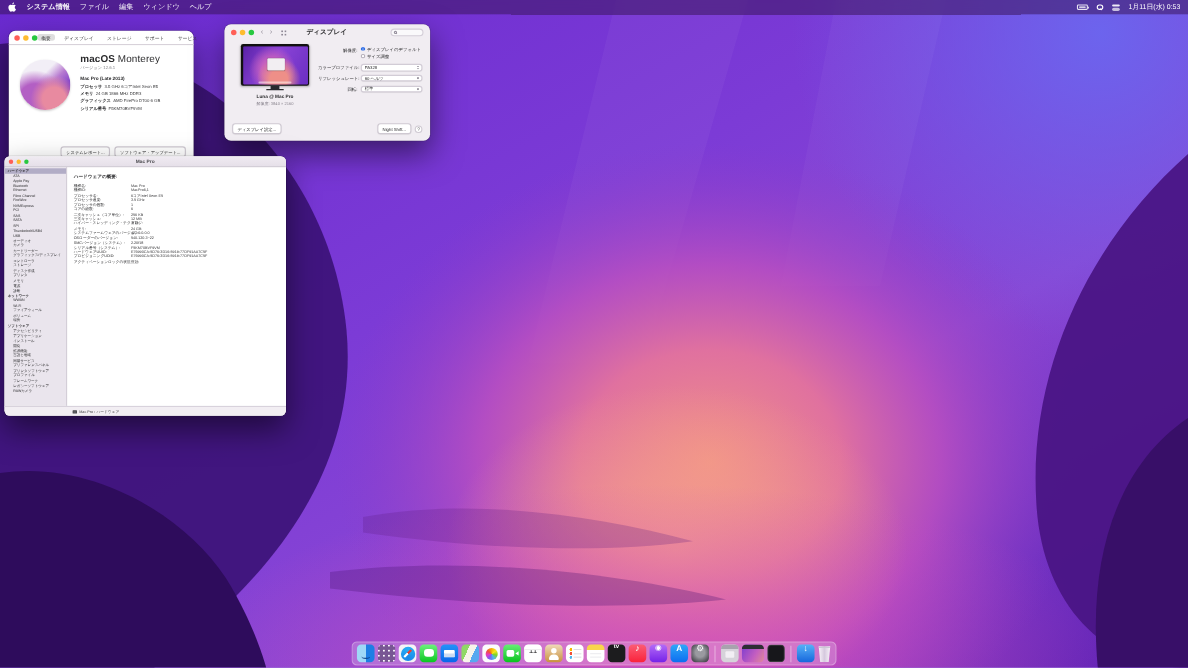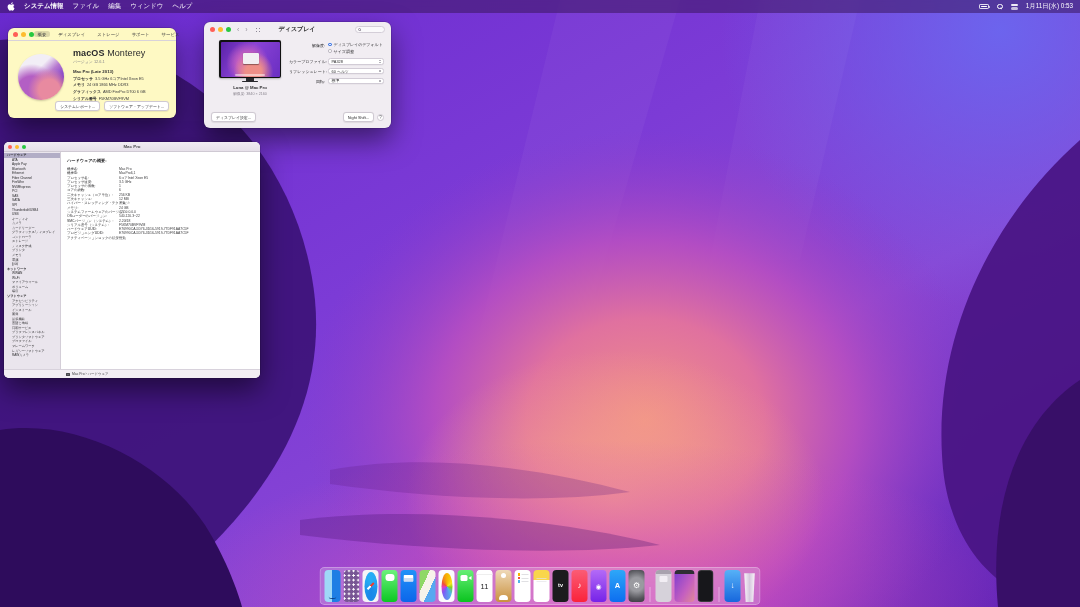--- a/index.html
+++ b/index.html
@@ -28,21 +28,21 @@
   .cc i:first-child { width:7px; } .cc i:last-child { width:7px; opacity:.75; }
   .clock { font-size:6.3px; white-space:nowrap; }
 
   
   .window { position:absolute; border-radius:6px; box-shadow:0 12px 28px rgba(0,0,0,.5), 0 0 0 .5px rgba(0,0,0,.25); }
   .lights { display:flex; gap:3px; align-items:center; }
   .light { width:5px; height:5px; border-radius:50%; }
   .light.r { background:#ff5f57; } .light.y { background:#febc2e; } .light.g { background:#28c840; }
 
   
-  #about { left:8px; top:28px; width:168px; height:90px; background:#fef9c3; }
+  #about { left:8px; top:28px; width:168px; height:122px; background:#ffffff; }
   #about .titlebar { height:13px; display:flex; align-items:center; padding:0 5px; border-bottom:.5px solid #d8d2da; }
   #about .tabs { flex:1; display:flex; justify-content:center; gap:5px; font-size:4.4px; color:#3c3c3e; }
   #about .tab { padding:.8px 3.5px; border-radius:2.5px; white-space:nowrap; }
   #about .tab.active { background:rgba(0,0,0,.13); }
   #about .body { display:flex; padding:7px 6px 0 10px; }
   .monterey-orb { width:46px; height:46px; border-radius:50%; margin-top:6px; flex:none;
     background:
       radial-gradient(circle at 68% 78%, #e88aa0 0 22%, rgba(232,138,160,0) 45%),
       radial-gradient(circle at 30% 80%, #b35fc4 0 30%, rgba(179,95,196,0) 55%),
       linear-gradient(135deg,#f2eef6 0 38%, #b77ad0 55%, #7b3bc8 75%, #5a2a9e 100%);
@@ -122,22 +122,22 @@
   #sysinfo .statusbar { position:absolute; left:0; right:0; bottom:0; height:9px; background:#f2eef3;
     border-top:.5px solid #d8d2dc; display:flex; align-items:center; padding-left:62px; }
   .crumb-ic { width:4px; height:3px; border:.6px solid #4a4a4e; border-radius:.5px; margin-right:2px; background:#6a6a70; }
   .crumb { font-size:3.4px; color:#3a3a3c; }
 
   
   #dock { position:absolute; bottom:2px; left:50%; transform:translateX(-50%);
     display:flex; align-items:flex-end; gap:3px; padding:2px 4px;
     background:rgba(240,235,250,.24); border:.5px solid rgba(255,255,255,.28);
     border-radius:5px; backdrop-filter:blur(8px); }
-  .dock-icon { width:16px; height:32px; border-radius:3.8px; position:relative; overflow:hidden;
-    display:flex; align-items:center; justify-content:center; flex:none; }
+  .dock-icon { width:16px; height:16px; border-radius:3.8px; position:relative; overflow:hidden;
+    display:flex; justify-content:center; flex:none; }
   .dock-icon .glyph { color:#fff; font-size:7px; font-weight:700; line-height:1; }
   .dock-divider { width:1px; height:15px; background:rgba(255,255,255,.4); margin:0 2px; flex:none; }
 
   .icon-finder { background:linear-gradient(90deg,#9fd8f7 0 50%, #1e7ee4 50%); }
   .icon-finder::after { content:""; position:absolute; left:4px; right:4px; bottom:3.5px; height:4px;
     border-bottom:1px solid #0b3f86; border-radius:0 0 50% 50%; }
   .icon-launchpad { background:rgba(70,66,92,.55);
     background-image:radial-gradient(circle,#fff 1px,transparent 1.2px); background-size:4.6px 4.6px; background-position:3.2px 3.2px; }
   .icon-safari { background:#f4f4f6; }
   .icon-safari::before { content:""; position:absolute; inset:1.5px; border-radius:50%;

